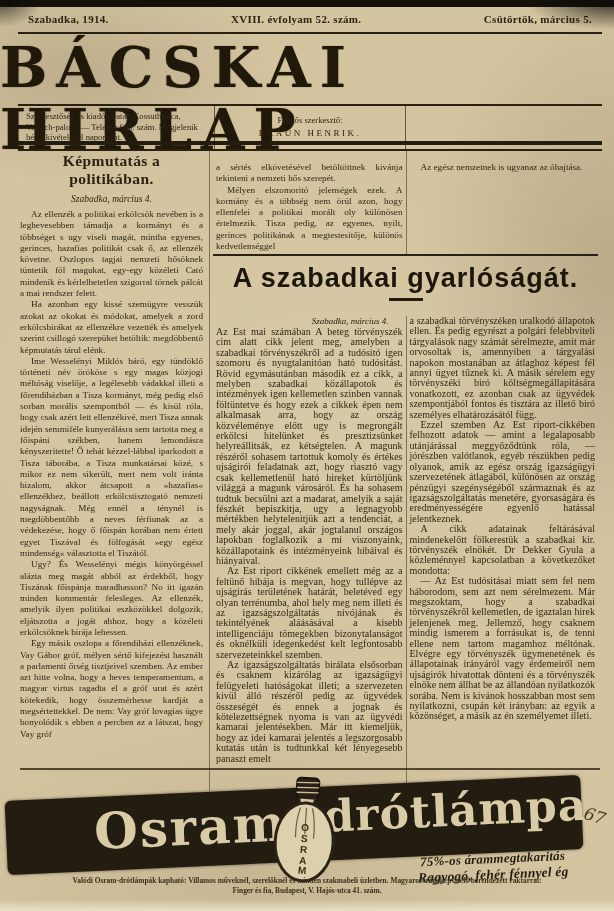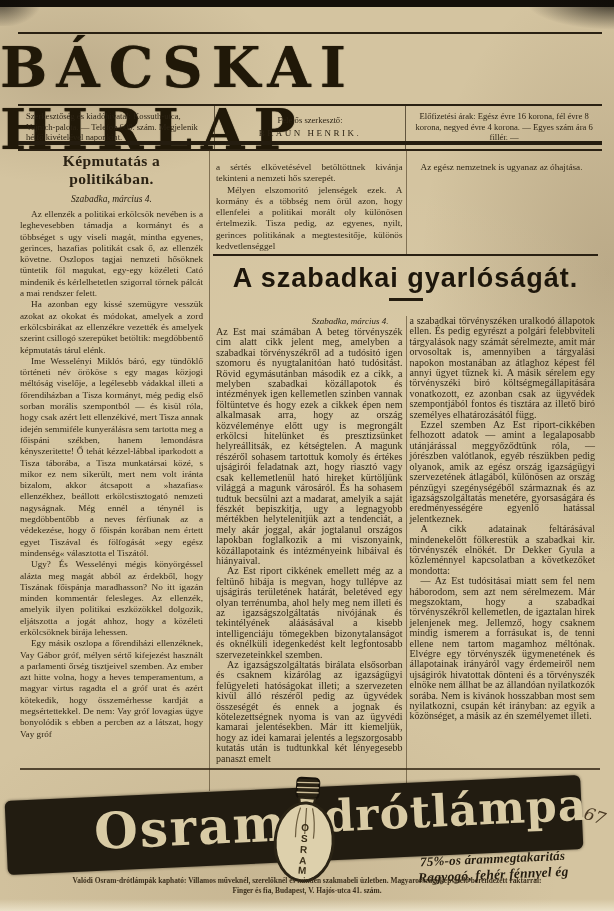--- a/index.html
+++ b/index.html
@@ -94,31 +94,35 @@
     color:#4a3a24; transform:rotate(18deg); font-family:"DejaVu Serif", serif; }
 </style>
 </head>
 <body>
 
 <div id="page">
   <div class="topbar"></div>
   <div class="corner-tr"></div>
   <div class="corner-tl"></div>
 
+  <div class="dateline-row">
+    <span>Szabadka, 1914.</span>
+    <span>XVIII. évfolyam 52. szám.</span>
+    <span>Csütörtök, március 5.</span>
+  </div>
   <div class="rule-a"></div>
 
   <div class="masthead">BÁCSKAI HIRLAP</div>
 
   <div class="infobar">
     <div class="infocell c1">Szerkesztőség és kiadóhivatal: Kossuth-utca, Vojnich-palota. — Telefon 600. szám. Megjelenik hétfő kivételével naponkint.</div>
     <div class="infocell c2">
       <div>Felelős szerkesztő:</div>
       <div class="editor-name">BRAUN HENRIK.</div>
     </div>
-    <div class="infocell c3">Előfizetési árak: Egész évre 16 korona, fél évre 8 korona, negyed évre 4 korona. — Egyes szám ára 6 fillér. —</div>
   </div>
   <div class="rule-b"></div>
 
   <div class="bodygrid">
 
     <div class="col1 bodytext">
       <div class="art1-title">Képmutatás a politikában.</div>
       <div class="art-dateline">Szabadka, március 4.</div>
       <p>Az ellenzék a politikai erkölcsök nevében is a leghevesebben támadja a kormányt és a többséget s ugy viseli magát, mintha egyenes, gerinces, hazafias politikát csak ő, az ellenzék követne. Oszlopos tagjai nemzeti hősöknek tüntetik föl magukat, egy-egy közéleti Cató mindenik és kérlelhetetlen szigorral törnek pálcát a mai rendszer felett.</p>
       <p>Ha azonban egy kissé szemügyre vesszük azokat az okokat és módokat, amelyek a zord erkölcsbirákat az ellenzékre vezették és amelyek szerint csillogó szerepüket betöltik: megdöbbentő képmutatás tárul elénk.</p>

